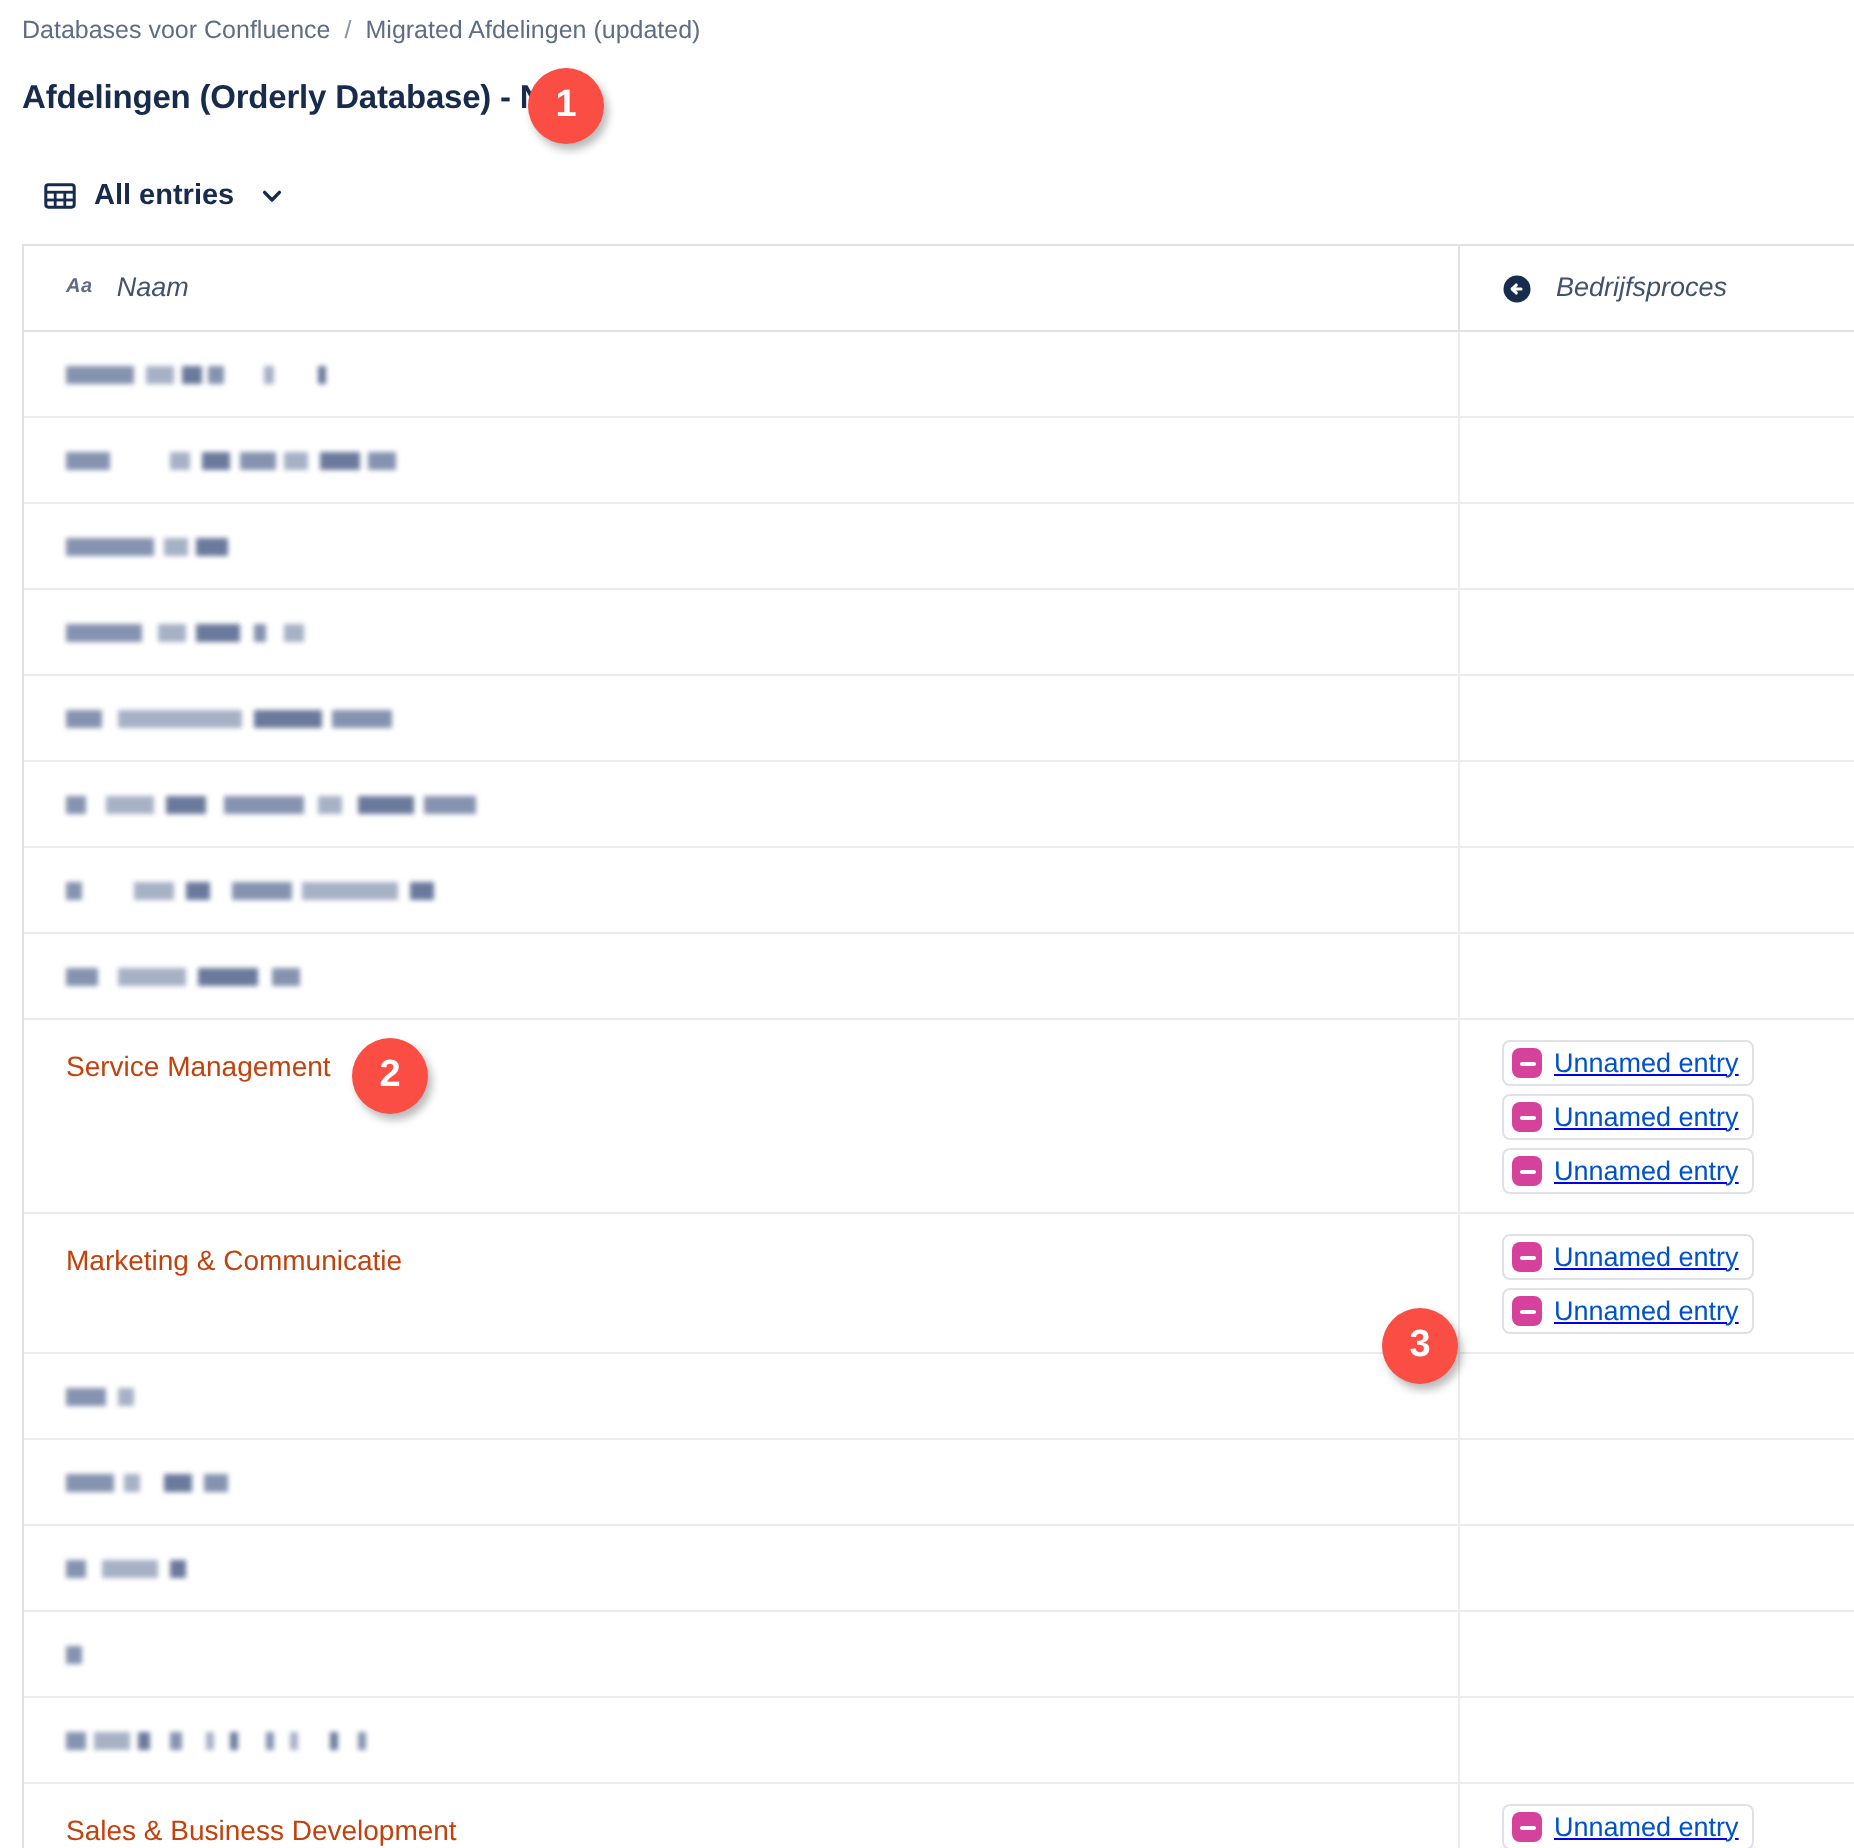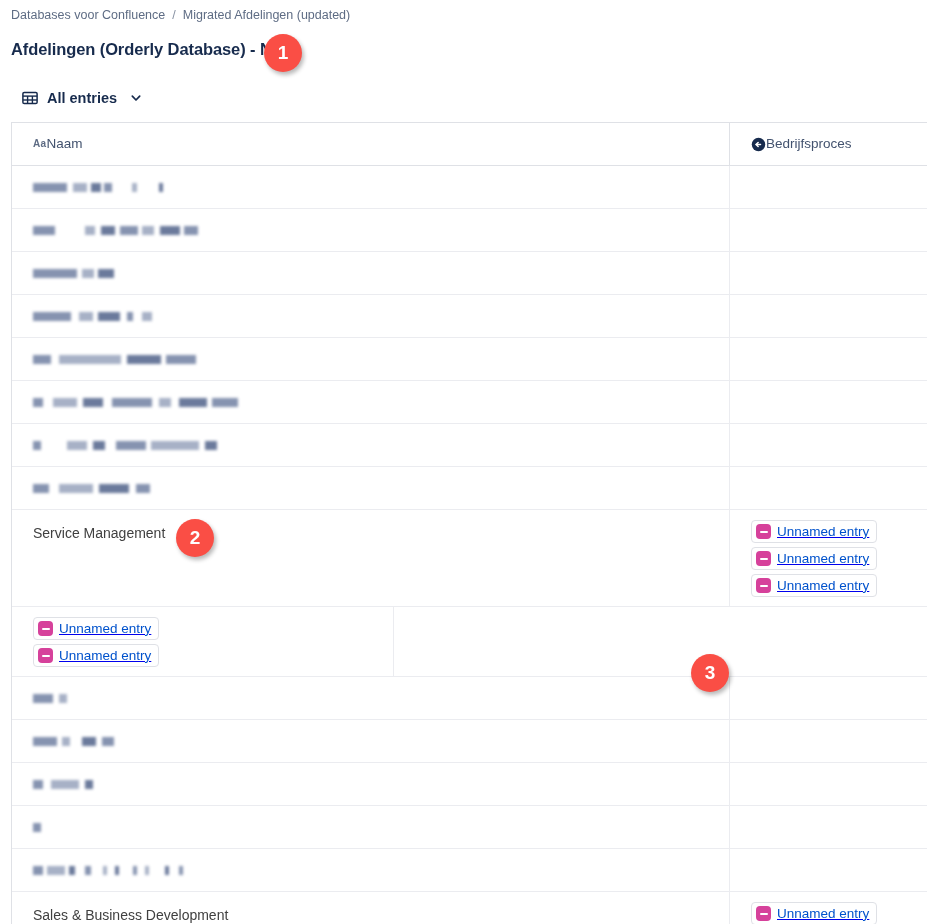--- a/index.html
+++ b/index.html
@@ -91,22 +91,23 @@
   .cell.c-name { width: 718px; }
   .cell.c-proc { width: 382px; }
   .row.header .cell {
     padding-top: 13px; padding-bottom: 13px;
     border-right: 1px solid #dfe1e6;
   }
 
   .hdr-inner {
     display: flex;
     align-items: center;
-    gap: 0;
+    gap: 12px;
     height: 16px;
+    font-style: italic;
   }
   .hdr-label {
     font-size: 13.5px;
     color: #42526e;
     line-height: 16px;
     white-space: nowrap;
   }
   .aa-icon {
     font-size: 10px;
     font-weight: bold;
@@ -114,21 +115,21 @@
     letter-spacing: 0.3px;
     line-height: 12px;
   }
   .rel-icon { width: 15px; height: 15px; display: block; }
 
   
   .row .cell { min-height: 42px; }
 
   .name-text {
     font-size: 14px;
-    color: #404040;
+    color: #c2410c;
     line-height: 20px;
     white-space: nowrap;
   }
 
   
   .redact {
     display: flex;
     align-items: flex-start;
     gap: 0;
     height: 16px;
@@ -402,20 +403,21 @@
                 <span class="txt">Unnamed entry</span>
               </a>
               <a class="chip" href="#">
                 <span class="sq"></span>
                 <span class="txt">Unnamed entry</span>
               </a>
             </div>
           </div>
         </div>
         <div class="row">
+          <div class="cell c-name" style="height: 69px;"><span class="name-text">Marketing &amp; Communicatie</span></div>
           <div class="cell c-proc" style="height: 69px;">
             <div class="chips">
               <a class="chip" href="#">
                 <span class="sq"></span>
                 <span class="txt">Unnamed entry</span>
               </a>
               <a class="chip" href="#">
                 <span class="sq"></span>
                 <span class="txt">Unnamed entry</span>
               </a>

